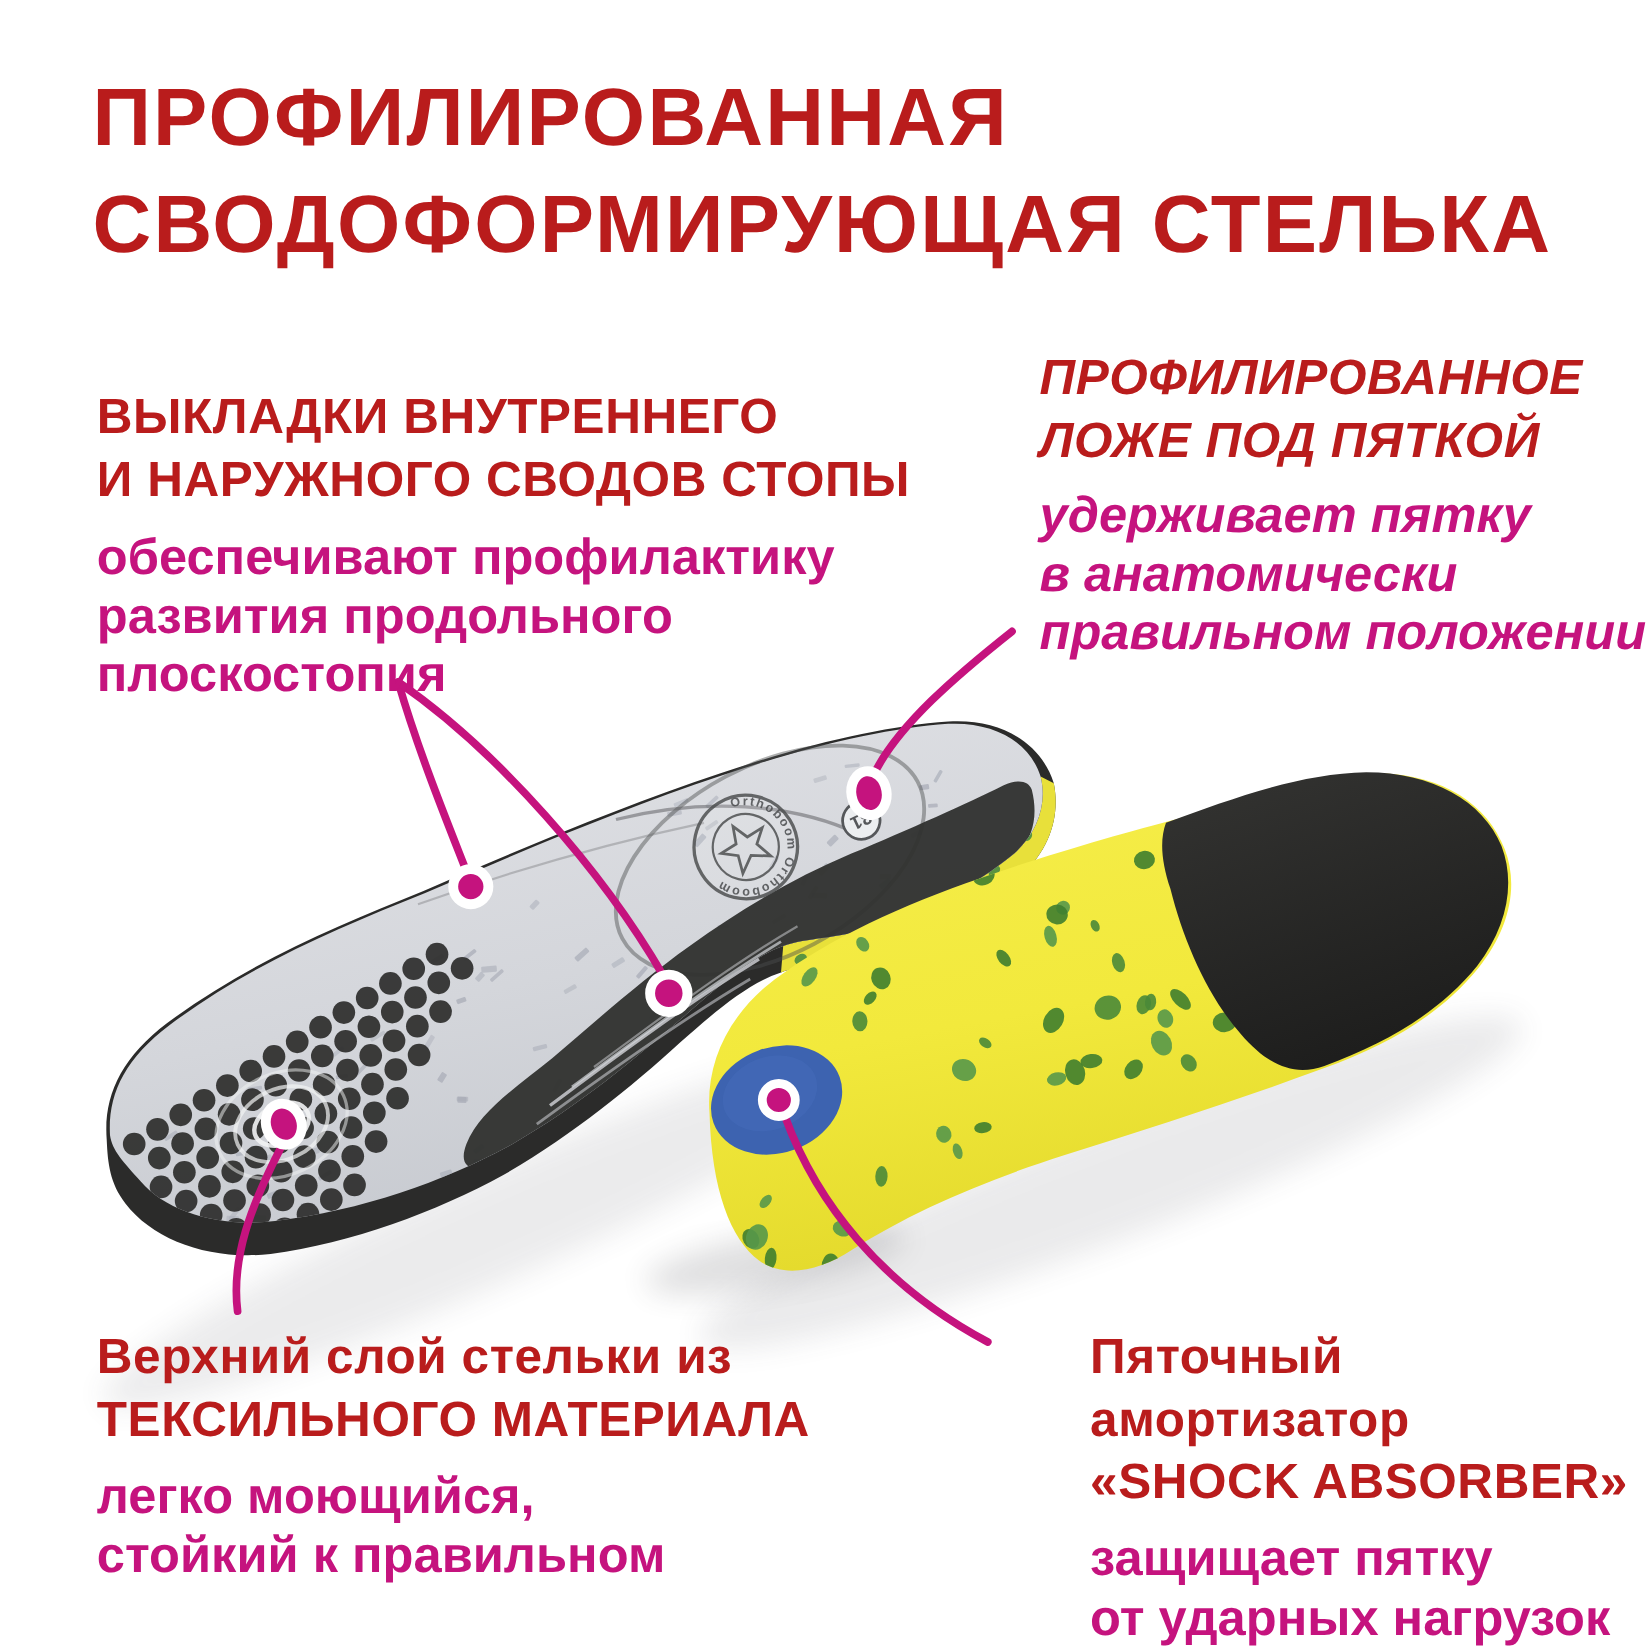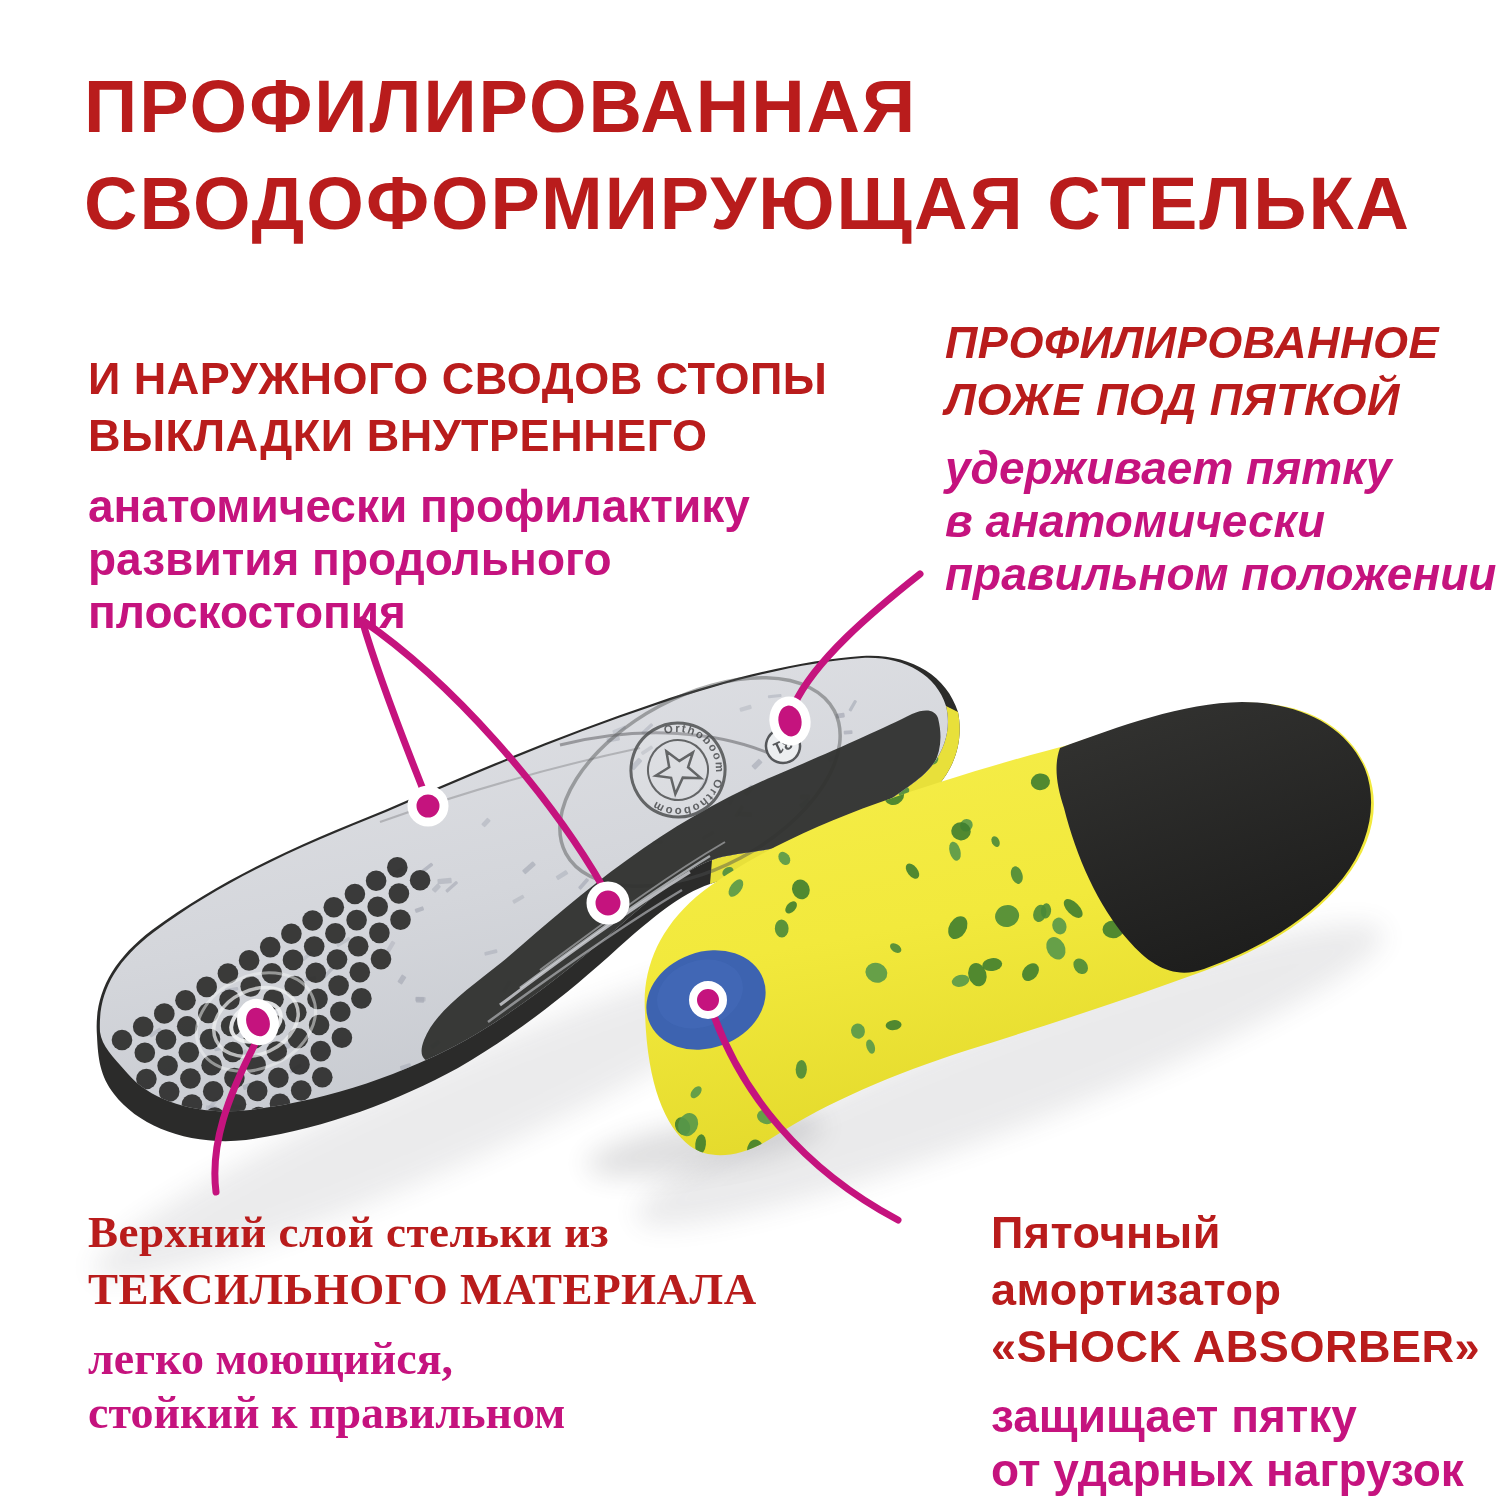--- a/index.html
+++ b/index.html
@@ -10,21 +10,21 @@
   .abs{position:absolute;}
   .blue{color:#b91c1c;}
   .magenta{color:#c5137e;}
   #title{left:84px;top:58px;font-size:74px;line-height:97px;font-weight:bold;letter-spacing:2px;}
   .heading{font-size:45px;line-height:57px;font-weight:bold;letter-spacing:0.5px;}
   .desc{font-size:46px;line-height:53px;font-weight:bold;}
   #co-arch{left:88px;top:350px;}
   #co-arch .desc{margin-top:16px;}
   #co-heel{left:945px;top:314px;font-style:italic;}
   #co-heel .desc{margin-top:14px;}
-  #co-top{left:88px;top:1204px;font-family:Liberation Serif, serif;}
+  #co-top{left:88px;top:1204px;}
   #co-top .desc{margin-top:14px;line-height:54px;}
   #co-shock{left:945px;top:1204px;margin-left:46px;}
   #co-shock .desc{margin-top:14px;line-height:54px;}
   #scene{position:absolute;left:0;top:0;}
   .logo-text{font-size:11.5px;font-weight:bold;letter-spacing:1.5px;fill:#4c4e50;}
   .size-text{font-size:17px;font-weight:bold;fill:#55575a;}
 </style>
 </head>
 <body>
 
@@ -432,25 +432,25 @@
     </g>
   </svg>
 
   <div id="title" class="abs blue">
     <div>ПРОФИЛИРОВАННАЯ</div>
     <div>СВОДОФОРМИРУЮЩАЯ СТЕЛЬКА</div>
   </div>
 
   <div id="co-arch" class="abs">
     <div class="heading blue">
+      <div>ВЫКЛАДКИ ВНУТРЕННЕГО</div>
       <div>И НАРУЖНОГО СВОДОВ СТОПЫ</div>
-      <div>ВЫКЛАДКИ ВНУТРЕННЕГО</div>
     </div>
     <div class="desc magenta">
-      <div>анатомически профилактику</div>
+      <div>обеспечивают профилактику</div>
       <div>развития продольного</div>
       <div>плоскостопия</div>
     </div>
   </div>
 
   <div id="co-heel" class="abs">
     <div class="heading blue">
       <div>ПРОФИЛИРОВАННОЕ</div>
       <div>ЛОЖЕ ПОД ПЯТКОЙ</div>
     </div>

